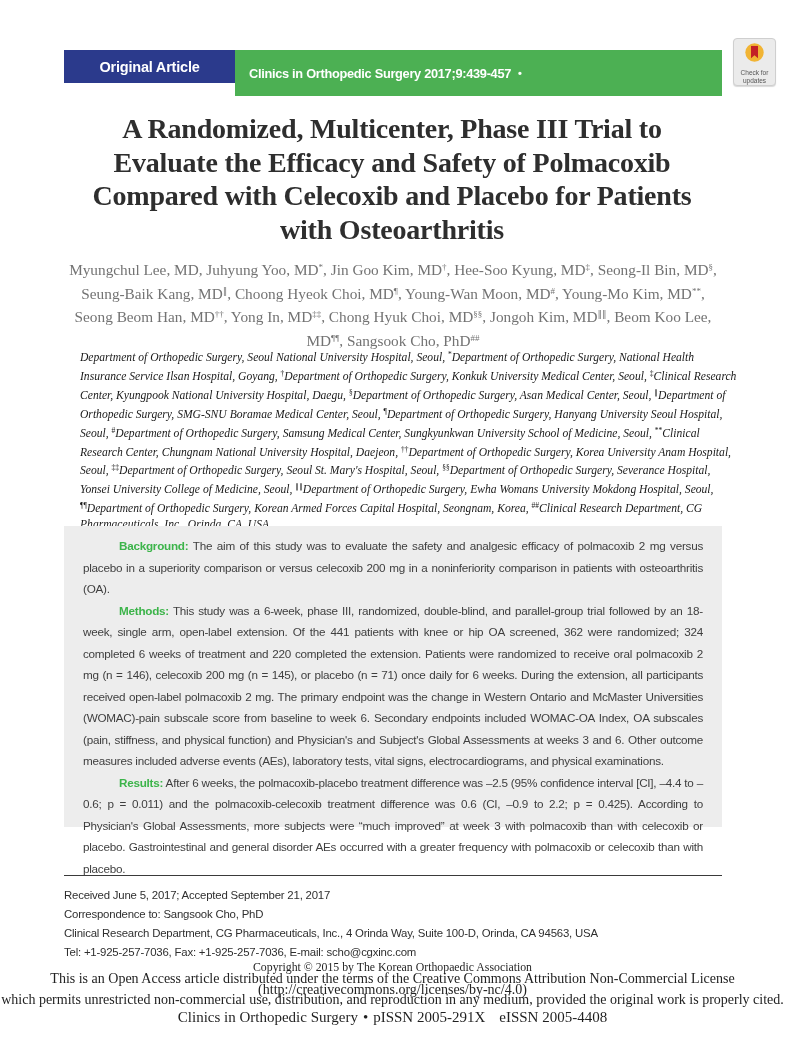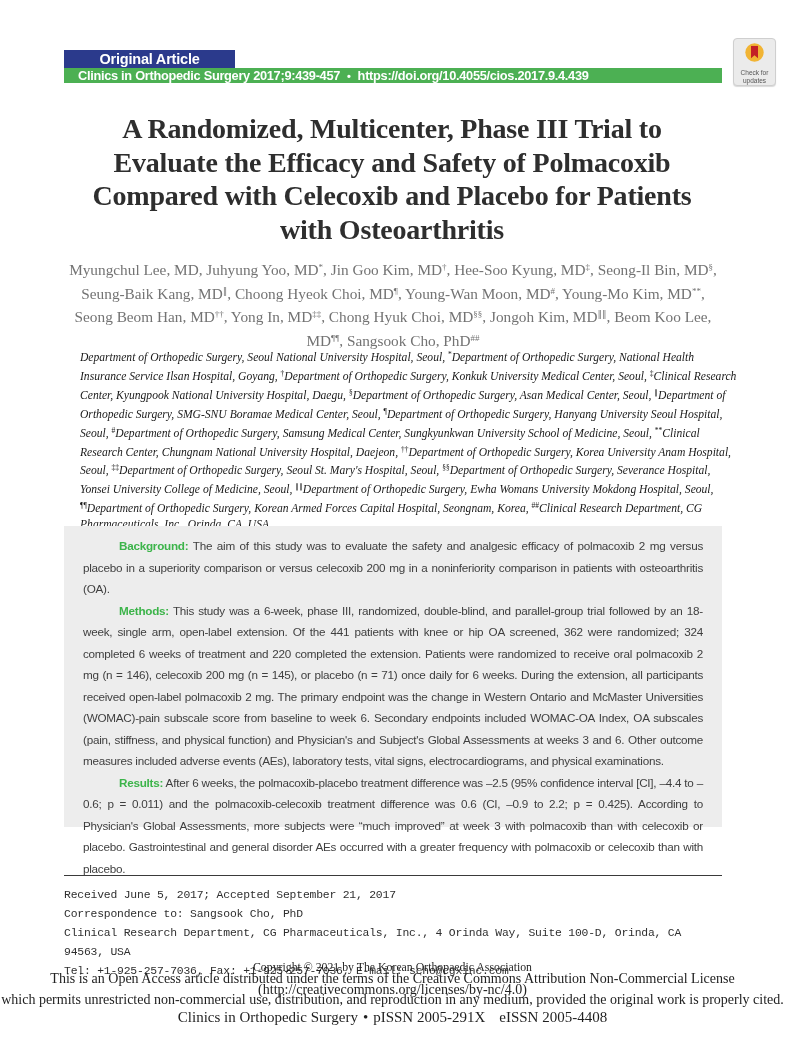--- a/index.html
+++ b/index.html
@@ -9,21 +9,20 @@
     position: relative;
     font-family: "Liberation Sans", sans-serif;
     overflow: hidden;
   }
 
   
   .header-row {
     position: absolute; left: 64px; top: 50px;
     width: 658px; height: 33px;
     display: flex;
-    flex-direction: column;
   }
   .badge-category {
     width: 171px; height: 33px;
     background: #2b3a8c;
     color: #ffffff;
     font-weight: bold; font-size: 14.5px;
     display: flex; align-items: center; justify-content: center;
     letter-spacing: -0.2px;
   }
   .badge-journal {
@@ -104,21 +103,20 @@
   
   .footer-rule {
     position: absolute; left: 64px; top: 875px;
     width: 658px; height: 1px; background: #3a3a3a;
   }
   .contact {
     position: absolute; left: 64px; top: 886px; width: 658px;
     font-size: 11.4px; line-height: 19px;
     letter-spacing: -0.2px;
     color: #2f2f2f;
-    font-family: Liberation Mono, monospace;
   }
 
   
   .copyright {
     position: absolute; left: 0; top: 960px; width: 785px;
     text-align: center;
     font-family: "Liberation Serif", serif;
     color: #1f1f1f;
   }
   .copyright-line1 { font-size: 11.8px; line-height: 14px; }
@@ -130,21 +128,20 @@
 </head>
 <body>
 
 <div class="header-row">
   <div class="badge-category">
     <span>Original Article</span>
   </div>
   <div class="badge-journal">
     <span>Clinics in Orthopedic Surgery 2017;9:439-457</span>
     <span class="sep">•</span>
-    <span>https://doi.org/10.4055/cios.2017.9.4.439</span>
   </div>
 </div>
 
 <div class="crossmark">
   <span>
     <svg width="21" height="21" viewBox="0 0 24 24">
       <circle cx="12" cy="12" r="10.5" fill="#f1b434"></circle>
       <path d="M8 4.5 h8 v14 l-4 -3.4 l-4 3.4 z" fill="#c32026"></path>
       <path d="M8 4.5 h8 v2 h-8 z" fill="#c32026"></path>
     </svg>
@@ -169,19 +166,19 @@
 
 <div class="footer-rule"></div>
 <div class="contact">
   <div>Received June 5, 2017; Accepted September 21, 2017</div>
   <div>Correspondence to: Sangsook Cho, PhD</div>
   <div>Clinical Research Department, CG Pharmaceuticals, Inc., 4 Orinda Way, Suite 100-D, Orinda, CA 94563, USA</div>
   <div>Tel: +1-925-257-7036, Fax: +1-925-257-7036, E-mail: scho@cgxinc.com</div>
 </div>
 
 <div class="copyright">
-  <div class="copyright-line1">Copyright © 2021 by The Korean Orthopaedic Association</div>
+  <div class="copyright-line1">Copyright © 2015 by The Korean Orthopaedic Association</div>
   <div class="license">This is an Open Access article distributed under the terms of the Creative Commons Attribution Non-Commercial License (http://creativecommons.org/licenses/by-nc/4.0)</div>
   <div class="license">which permits unrestricted non-commercial use, distribution, and reproduction in any medium, provided the original work is properly cited.</div>
   <div class="issn-line">
     <span>Clinics in Orthopedic Surgery</span><span class="sep">•</span><span>pISSN 2005-291X</span><span class="gap"></span><span>eISSN 2005-4408</span>
   </div>
 </div>
 
 </body></html>

